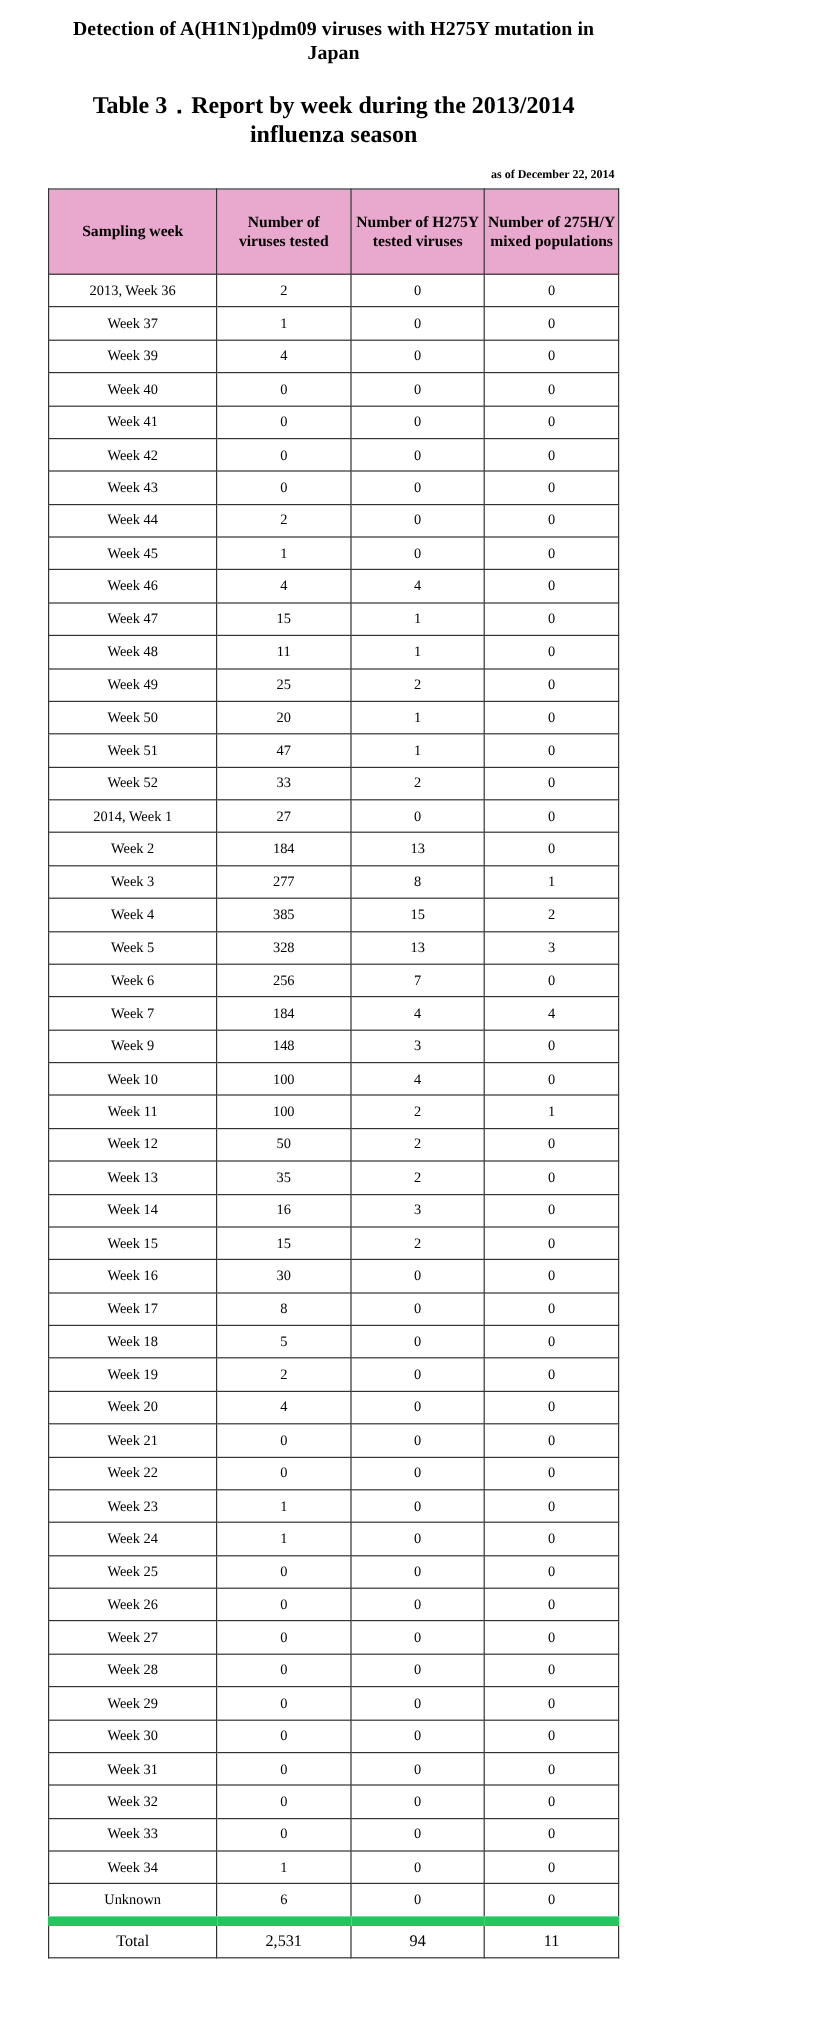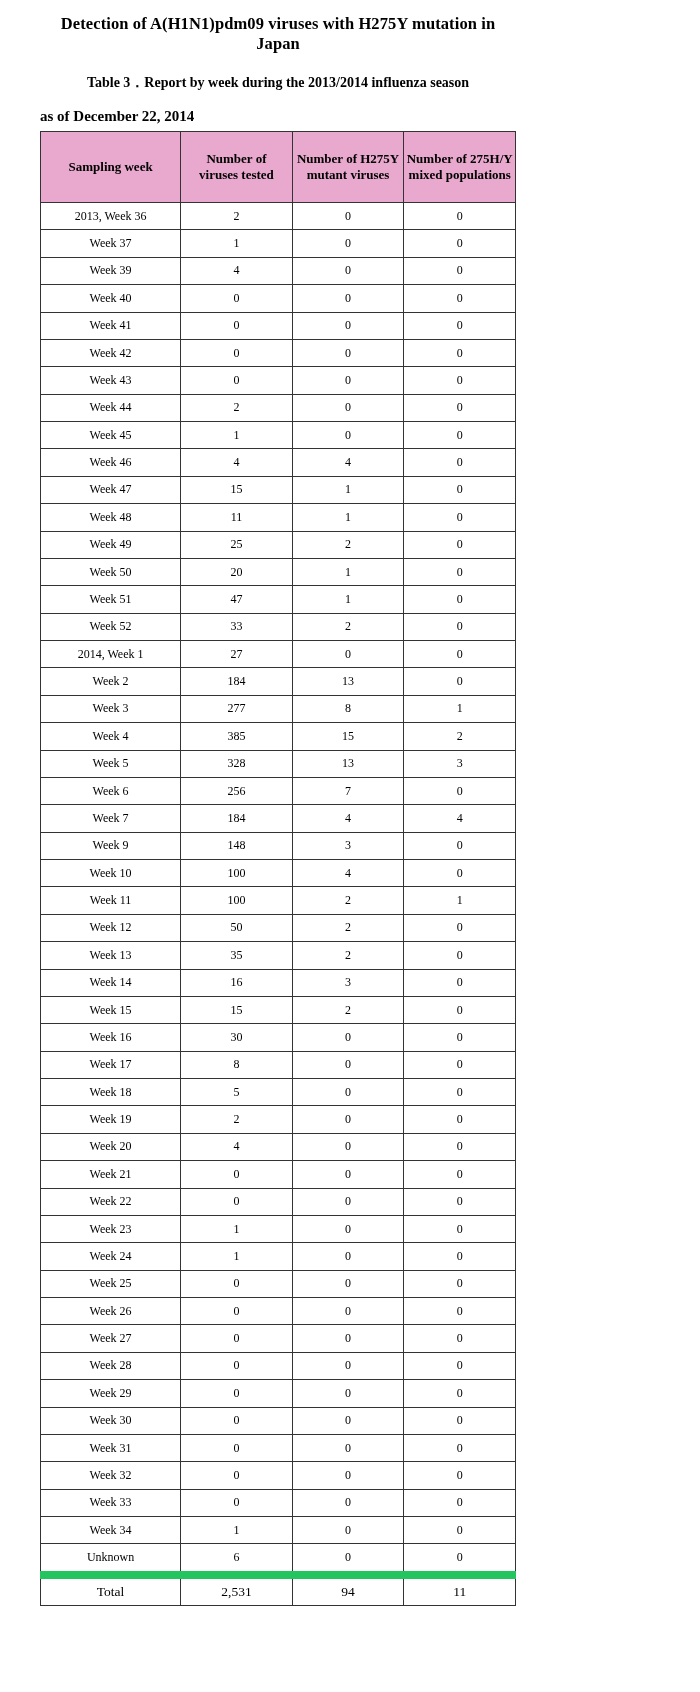--- a/index.html
+++ b/index.html
@@ -20,26 +20,27 @@
   }
   .doc-title {
     text-align: center;
     font-size: 16.5px;
     font-weight: bold;
     margin: 14px 0 0 0;
     letter-spacing: 0.1px;
   }
   .doc-subtitle {
     text-align: center;
-    font-size: 14px;
+    font-size: 20px;
     font-weight: bold;
     margin: 20px 0 0 0;
   }
   .as-of {
-    font-size: 15px;
+    text-align: right;
+    font-size: 10px;
     font-weight: bold;
     margin: 16px 4px 6px 0;
   }
   table.data {
     border-collapse: collapse;
     width: 100%;
     table-layout: fixed;
   }
   table.data th, table.data td {
     border: 1px solid #333333;
@@ -85,21 +86,21 @@
     <colgroup>
       <col class="c0">
         <col class="c1">
         <col class="c2">
         <col class="c3">
     </colgroup>
     <thead>
       <tr id="header-row">
           <th><span>Sampling week</span></th>
           <th><span>Number of</span><br><span>viruses tested</span></th>
-          <th><span>Number of H275Y</span><br><span>mutant viruses</span></th>
+          <th><span>Number of H275Y</span><br><span>tested viruses</span></th>
           <th><span>Number of 275H/Y</span><br><span>mixed populations</span></th>
         </tr>
     </thead>
     <tbody id="body-rows">
         <tr>
           <td>2013, Week 36</td>
           <td>2</td>
           <td>0</td>
           <td>0</td>
         </tr>

